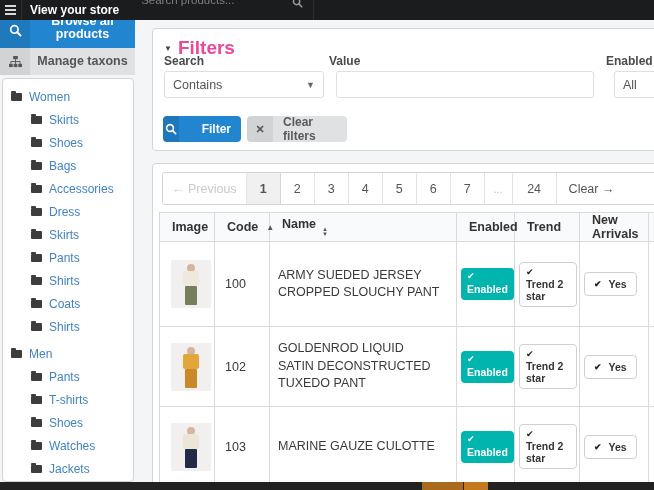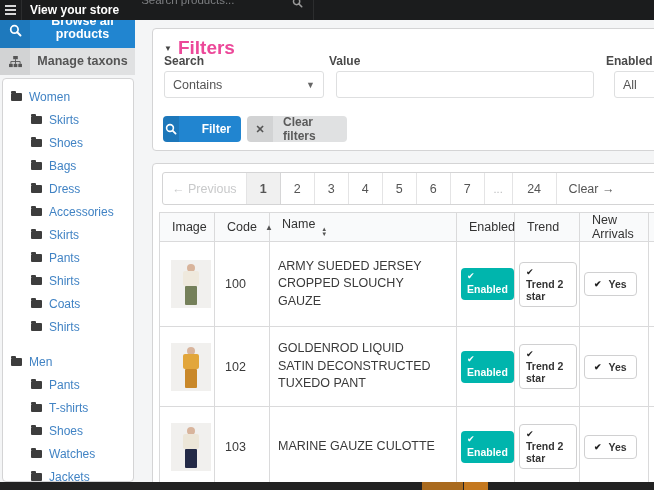--- a/index.html
+++ b/index.html
@@ -25,21 +25,21 @@
   .btn-browse .lbl{flex:1;color:#fff;font-weight:bold;font-size:12.5px;text-align:center;line-height:13px;padding-top:3px;}
   .btn-taxons{position:absolute;left:0;top:48px;width:135px;height:27px;background:#e0e1e2;display:flex;cursor:pointer;}
   .btn-taxons .icon-sec{width:30px;background:rgba(0,0,0,.06);display:flex;align-items:center;justify-content:center;}
   .btn-taxons .lbl{flex:1;color:#555;font-weight:bold;font-size:12.5px;text-align:center;line-height:27px;}
 
   .taxon-panel{position:absolute;left:2px;top:78px;width:132px;height:404px;background:#fff;
                border:1px solid #d4d4d5;border-radius:4px;box-sizing:border-box;padding-top:6px;overflow:hidden;}
   .tree-item{height:23px;display:flex;align-items:center;font-size:12px;cursor:pointer;}
   .tree-item.lvl0{padding-left:8px;}
   .tree-item.lvl1{padding-left:28px;text-align:center;}
-  .tree-item.gap{margin-top:12px;}
+  .tree-item.gap{margin-top:4px;}
   .folder{position:relative;width:11px;height:8px;background:#3d3d3d;border-radius:1px;margin-right:7px;flex:0 0 auto;}
   .folder::before{content:"";position:absolute;left:0;top:-2px;width:5px;height:2px;background:#3d3d3d;border-radius:1px 1px 0 0;}
   .tree-label{color:#4183c4;white-space:nowrap;}
 
   
   .panel{position:absolute;background:#fff;border:1px solid #d4d4d5;border-radius:4px;box-sizing:border-box;}
   .panel.filters{left:152px;top:28px;width:520px;height:123px;}
   .panel.content{left:152px;top:163px;width:520px;height:345px;}
 
   
@@ -75,21 +75,21 @@
   .pg-prev{padding:0 9px;color:#c9cacb;cursor:default;}
   .pg-next{padding:0 12px;border-right:none;}
   .pg-item.num{width:33px;}
   .pg-item.active{background:rgba(0,0,0,.06);font-weight:bold;}
   .pg-item.ellipsis{color:#b9babb;width:27px;cursor:default;font-size:11px;}
   .pg-item.w24{width:43px;}
 
   
   table.grid{position:absolute;left:6px;top:48px;border-collapse:collapse;table-layout:fixed;width:504px;background:#fff;}
   table.grid th,table.grid td{border:1px solid #dadadb;box-sizing:border-box;}
-  table.grid th{background:#f9fafb;height:24px;font-size:12.5px;font-weight:normal;color:#333;text-align:left;padding:0 0 0 12px;}
+  table.grid th{background:#f9fafb;height:24px;font-size:12.5px;font-weight:bold;color:#333;text-align:left;padding:0 0 0 12px;}
   th.sorted{background:#f1f1f2;cursor:pointer;}
   th.sortable{cursor:pointer;}
   .sort-asc{font-size:8px;color:#555;margin-left:8px;vertical-align:1px;}
   .sort-both{display:inline-flex;flex-direction:column;margin-left:6px;vertical-align:-3px;line-height:5px;font-size:6px;color:#555;}
   td.c-img{padding:8px 0 8px 11px;}
   td.c-code{font-size:12.5px;color:#3a3a3a;padding-left:10px;}
   td.c-name{font-size:12.5px;color:#3a3a3a;padding:0 14px 0 8px;line-height:1.4;}
   td.c-badge{padding-left:4px;}
   tr.r1 td{height:85px;}
   tr.r2 td{height:80px;}
@@ -179,25 +179,25 @@
       <div class="tree-item lvl1">
     <span class="folder"></span>
     <span class="tree-label">Shoes</span>
   </div>
       <div class="tree-item lvl1">
     <span class="folder"></span>
     <span class="tree-label">Bags</span>
   </div>
       <div class="tree-item lvl1">
     <span class="folder"></span>
+    <span class="tree-label">Accessories</span>
+  </div>
+      <div class="tree-item lvl1">
+    <span class="folder"></span>
     <span class="tree-label">Dress</span>
-  </div>
-      <div class="tree-item lvl1">
-    <span class="folder"></span>
-    <span class="tree-label">Accessories</span>
   </div>
       <div class="tree-item lvl1">
     <span class="folder"></span>
     <span class="tree-label">Skirts</span>
   </div>
       <div class="tree-item lvl1">
     <span class="folder"></span>
     <span class="tree-label">Pants</span>
   </div>
       <div class="tree-item lvl1">
@@ -322,21 +322,21 @@
       <tbody>
           <tr class="r1">
     <td class="c-img">
       <div class="figure">
         <div class="fig-head"></div>
         <div class="fig-top" style="background: rgb(239, 233, 221);"></div>
         <div class="fig-bottom" style="background: rgb(117, 128, 90);"></div>
       </div>
     </td>
     <td class="c-code">100</td>
-    <td class="c-name">ARMY SUEDED JERSEY CROPPED SLOUCHY GAUZE</td>
+    <td class="c-name">ARMY SUEDED JERSEY CROPPED SLOUCHY PANT</td>
     <td class="c-badge">
       <span class="badge-enabled">
         <span class="check">✔</span>
         <span class="bl">Enabled</span>
       </span>
     </td>
     <td class="c-badge">
       <span class="badge-trend">
         <span class="check">✔</span>
         <span class="bl">Trend 2 star</span>

